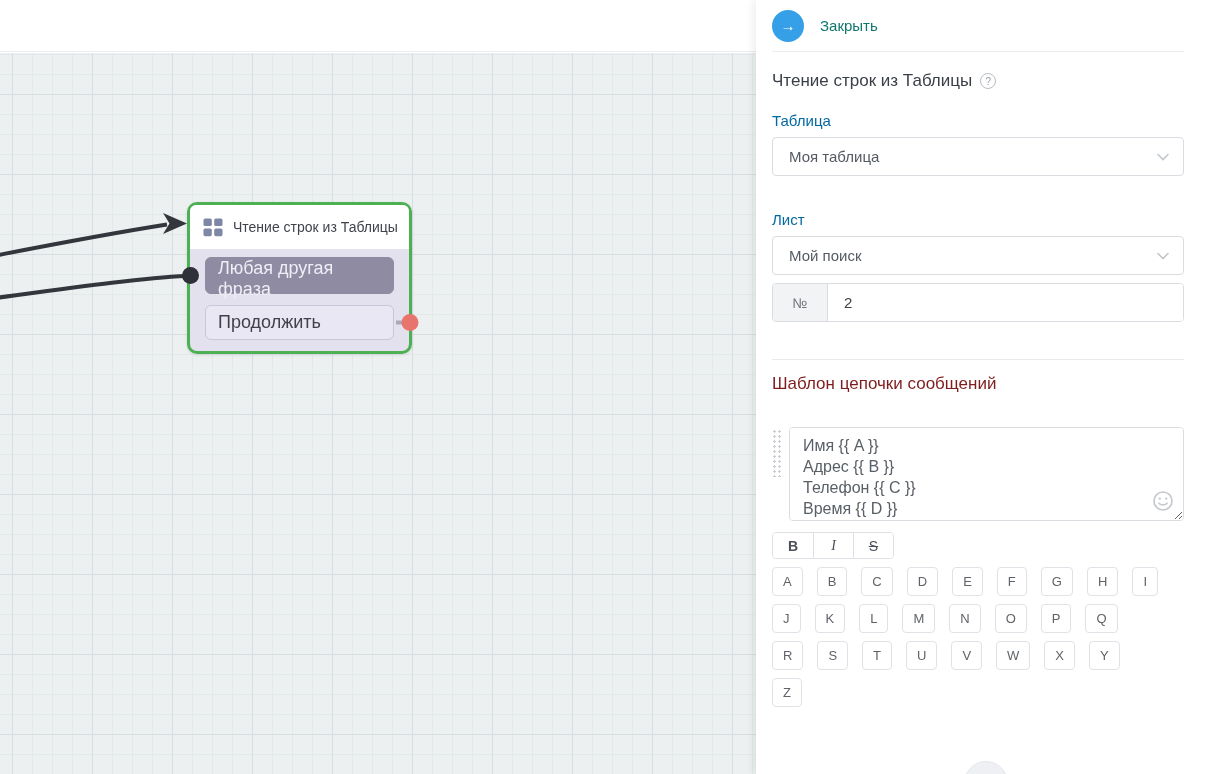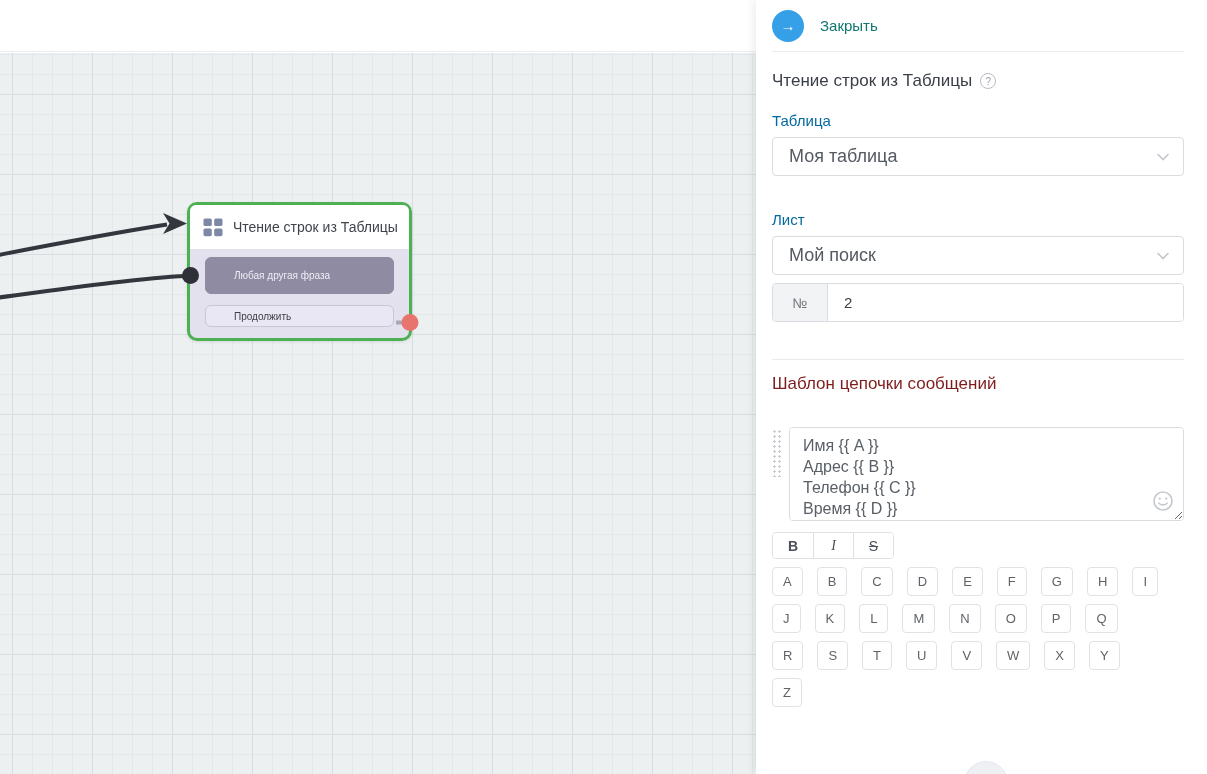--- a/index.html
+++ b/index.html
@@ -24,25 +24,25 @@
   .edges-svg .hit { pointer-events:stroke; }
 
   
   .node { position:absolute; left:187px; top:202px; width:225px; z-index:1;
     background:#e3e1ee; border:3px solid #4db153; border-radius:10px;
     box-shadow:0 1px 3px rgba(40,50,60,.12); }
   .node-header { display:flex; align-items:center; gap:10px; height:44px;
     background:#ffffff; border-radius:6px 6px 0 0; padding:0 10px 0 13px; }
   .node-title { font-size:14px; color:#3f434b; white-space:nowrap; }
   .node-body { padding:8px 15px 11px; }
-  .node-btn { display:block; width:100%; border-radius:6px; font-size:10px;
-    text-align:left; padding:0 28px; cursor:pointer; }
+  .node-btn { display:block; width:100%; border-radius:6px; font-size:18px;
+    text-align:left; padding:0 12px; cursor:pointer; }
   .node-btn.filled { height:37px; background:#8e8ba2; border:1px solid #8e8ba2;
     color:#efeef6; margin-bottom:11px; }
-  .node-btn.outline { height:22px; background:#e9e7f4; border:1px solid #c8c6d9;
+  .node-btn.outline { height:35px; background:#e9e7f4; border:1px solid #c8c6d9;
     color:#434049; }
 
   
   .panel { position:absolute; left:756px; top:0; width:451px; height:774px;
     background:#ffffff; box-shadow:-3px 0 8px rgba(0,0,0,.07);
     padding:0 23px 0 16px; z-index:5; }
 
   .close-row { height:52px; display:flex; align-items:center; gap:16px;
     border-bottom:1px solid #eaecef; cursor:pointer; }
   .close-circle { width:32px; height:32px; border-radius:50%; background:#35a0e8;
@@ -53,21 +53,21 @@
   .panel-title-row { margin-top:19px; display:flex; align-items:center; gap:8px; }
   .panel-title { font-size:17px; font-weight:500; color:#3a3f47; }
   .help-icon { width:16px; height:16px; border:1px solid #b8bdc4; border-radius:50%;
     color:#9aa0a6; font-size:10px; display:flex; align-items:center;
     justify-content:center; cursor:pointer; }
 
   .field-label { margin-top:21px; font-size:15px; color:#0369a1; }
   .select-box { margin-top:8px; height:39px; border:1px solid #d9dce0; border-radius:4px;
     background:#fff; display:flex; align-items:center; padding:0 14px 0 16px;
     cursor:pointer; }
-  .select-value { flex:1; font-size:18px; color:#555a62; }
+  .select-value { flex:1; font-size:15px; color:#555a62; }
   .chevron { color:#c3c7cc; }
 
   .label-gap { margin-top:35px; }
 
   .input-group { margin-top:8px; height:39px; border:1px solid #d9dce0; border-radius:4px;
     display:flex; overflow:hidden; background:#fff; }
   .input-prefix { width:55px; background:#f1f3f5; border-right:1px solid #d9dce0;
     display:flex; align-items:center; justify-content:center;
     font-size:14px; color:#70767e; }
   .input-value { flex:1; border:none; outline:none; padding:0 16px; font-size:15px;

